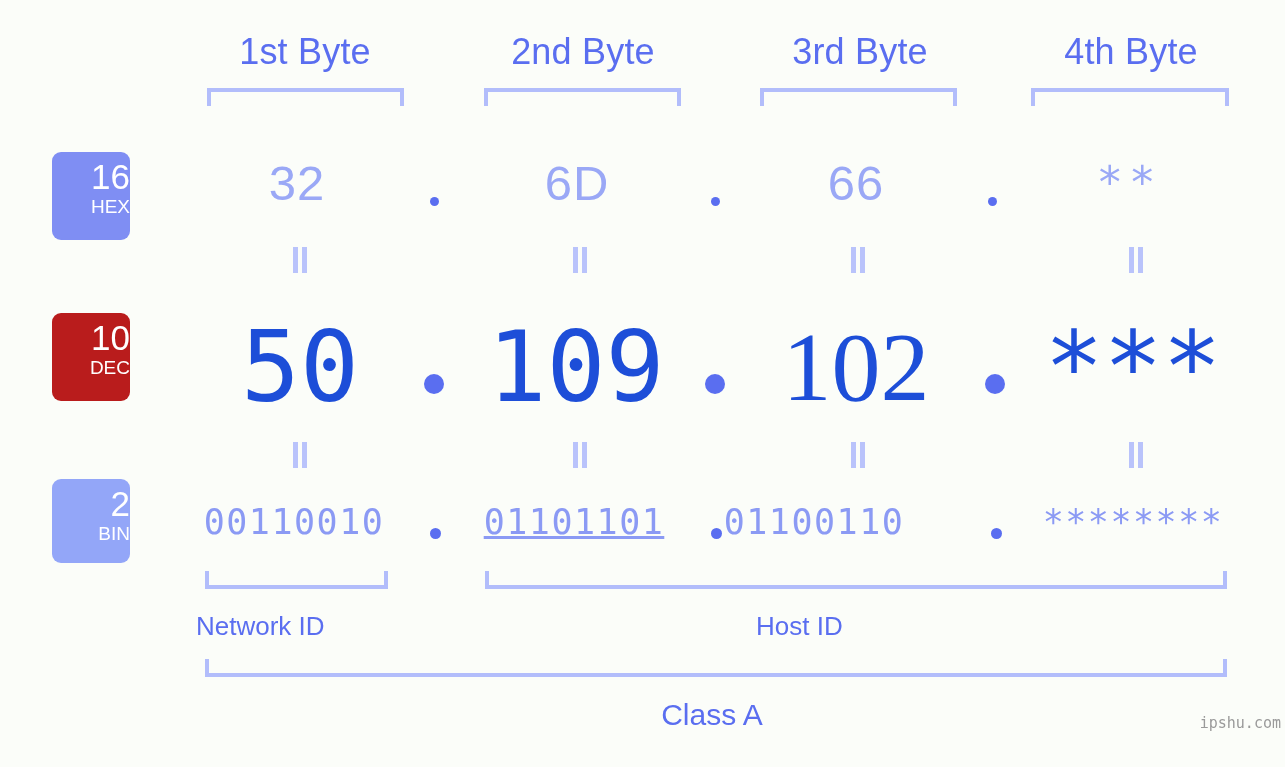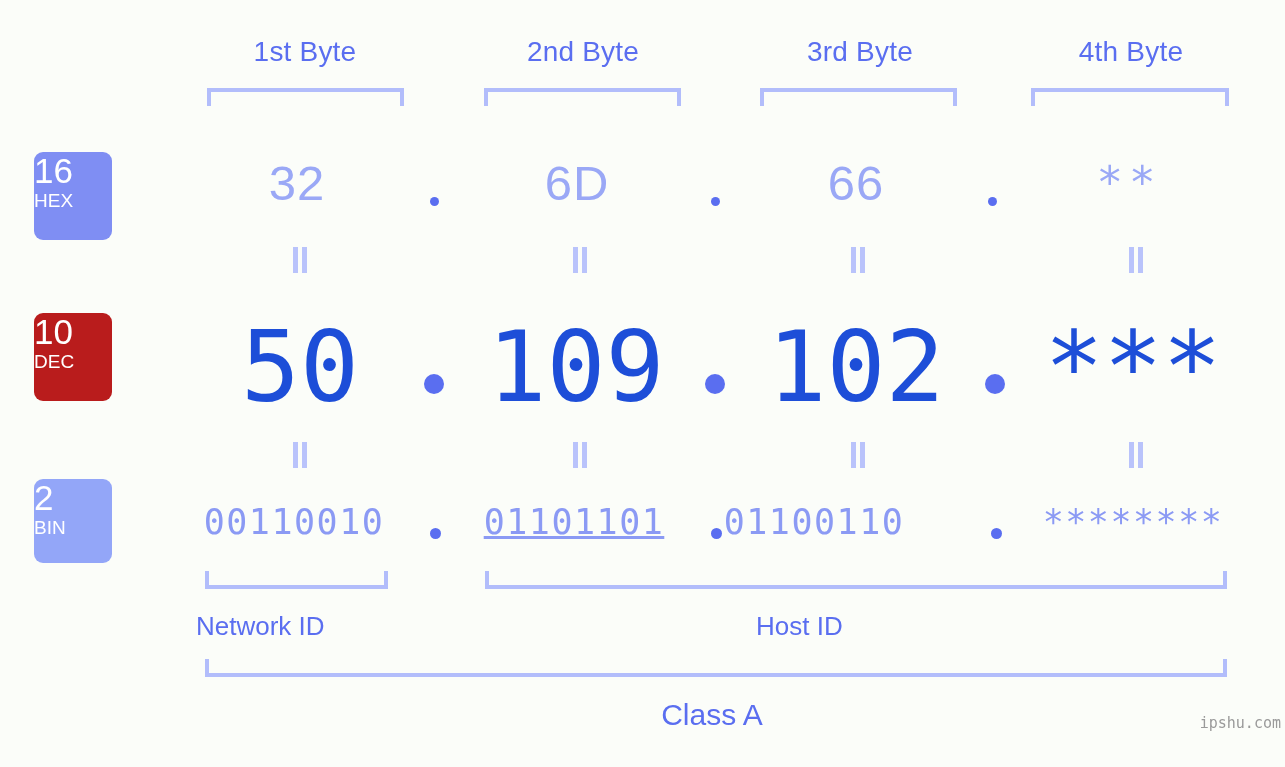--- a/index.html
+++ b/index.html
@@ -19,21 +19,21 @@
     height: 767px;
   }
 
   
   .byte-label {
     position: absolute;
     top: 31px;
     height: 42px;
     line-height: 42px;
     text-align: center;
-    font-size: 28px;
+    font-size: 36px;
     color: #5a6ef0;
     letter-spacing: .2px;
     white-space: nowrap;
   }
 
   
   
   .bracket-down {
     position: absolute;
     border-top: 4px solid #b2bdfb;
@@ -48,27 +48,27 @@
     border-bottom: 4px solid #b2bdfb;
     border-left: 4px solid #b2bdfb;
     border-right: 4px solid #b2bdfb;
     height: 18px;
     box-sizing: border-box;
   }
 
   
   .badge {
     position: absolute;
-    left: 34px;
+    left: 52px;
     width: 78px;
     border-radius: 9px;
     color: #ffffff;
-    text-align: left;
+    text-align: right;
     box-sizing: border-box;
-    padding-top: 0;
+    padding-top: 6px;
   }
   .badge .num {
     display: block;
     font-size: 35px;
     line-height: 38px;
     font-weight: 400;
   }
   .badge .abbr {
     display: block;
     font-size: 19px;
@@ -237,21 +237,21 @@
   <div class="eqmark" style="left:1127px;top:247px;">
       <i class="a"></i>
       <i class="b"></i>
     </div>
 
   <div class="row-dec">
     <div class="value-cell" style="left:200px;width:200px;">50</div>
     <div class="dot dot-dec" style="left:424px;"></div>
     <div class="value-cell" style="left:476px;width:200px;">109</div>
     <div class="dot dot-dec" style="left:705px;"></div>
-    <div class="value-cell" style="left:756px;width:200px;">102</div>
+    <div class="value-cell" style="left:756px;width:200px;font-family:Liberation Serif, serif;">102</div>
     <div class="dot dot-dec" style="left:985px;"></div>
     <div class="value-cell" style="left:1033px;width:200px;">***</div>
   </div>
 
   <div class="eqmark" style="left:291px;top:442px;">
       <i class="a"></i>
       <i class="b"></i>
     </div>
   <div class="eqmark" style="left:571px;top:442px;">
       <i class="a"></i>

